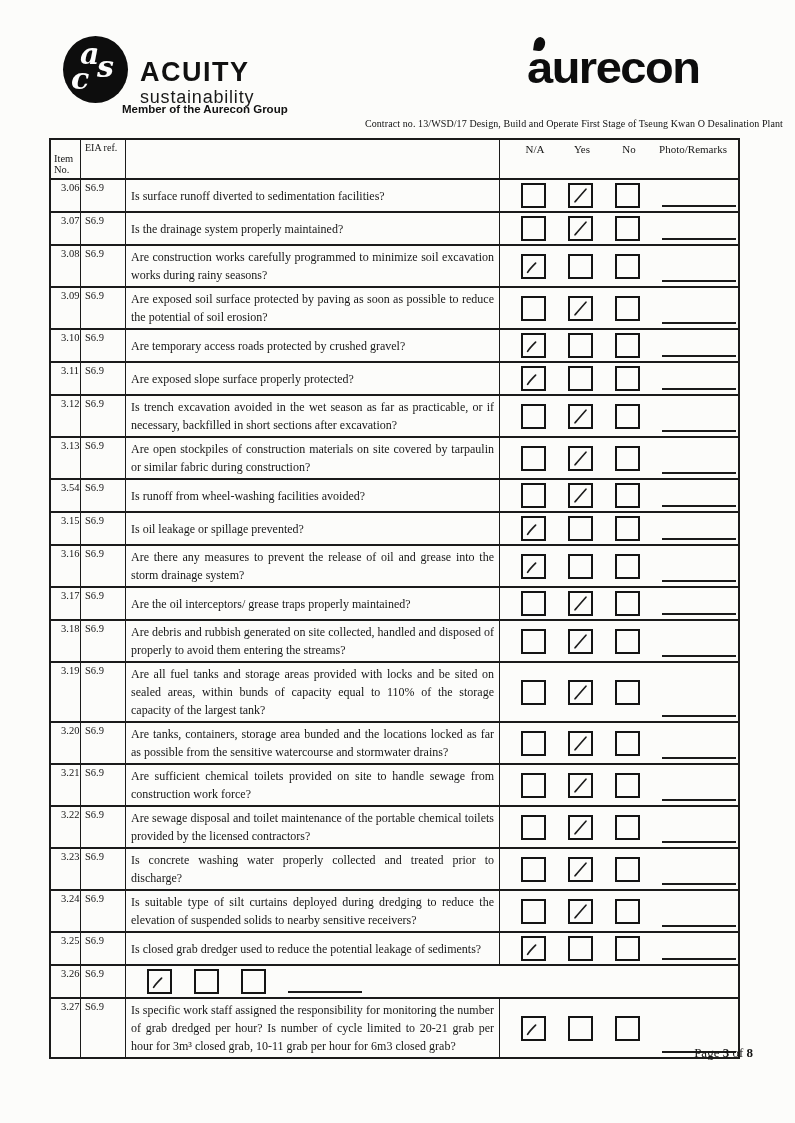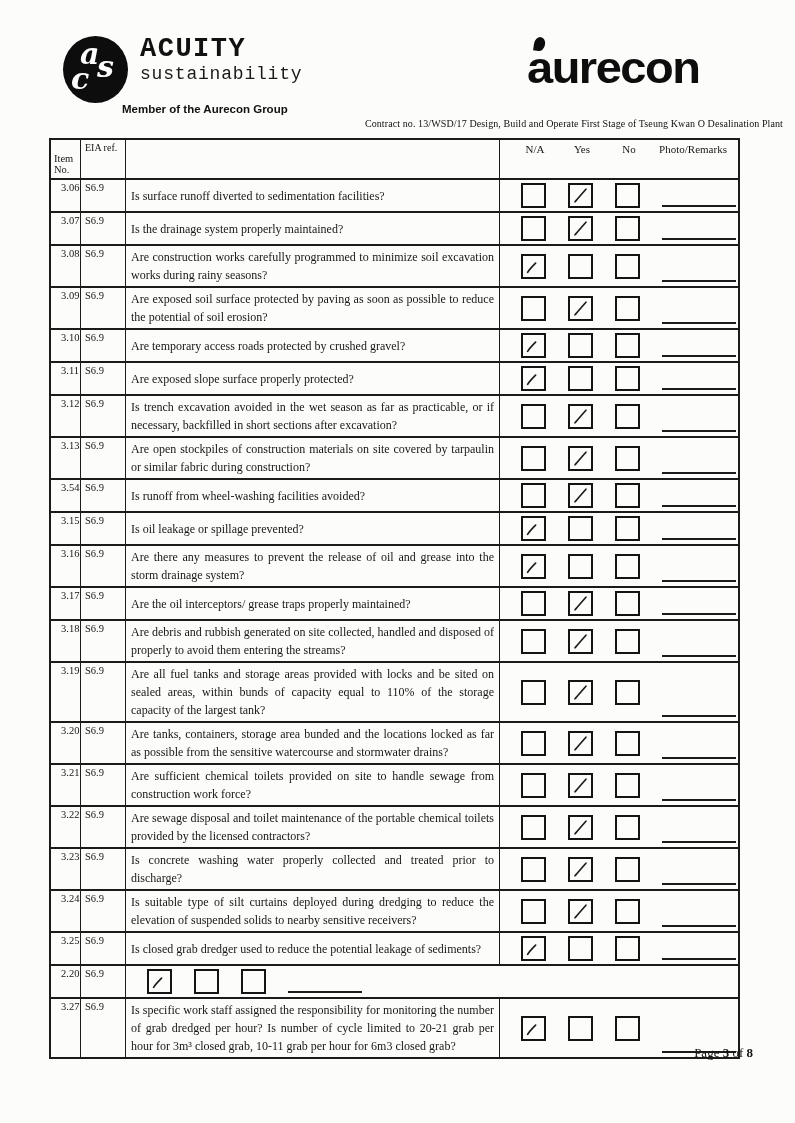--- a/index.html
+++ b/index.html
@@ -14,21 +14,21 @@
   
   .acs-logo {
     position:absolute; left:63px; top:36px; width:65px; height:67px;
     background:#0d0d0d; border-radius:50%;
   }
   .acs-letter { position:absolute; color:#fdfdfd; font-family:"DejaVu Serif", serif; font-style:italic; font-weight:bold; line-height:1; }
   .acs-a { font-size:30px; left:17px; top:3px; }
   .acs-c { font-size:30px; left:8px;  top:28px; }
   .acs-s { font-size:30px; left:34px; top:16px; }
 
-  .acuity-block { position:absolute; left:140px; top:36px; text-align:left; font-family:Liberation Mono, monospace; }
+  .acuity-block { position:absolute; left:140px; top:59px; text-align:left; font-family:Liberation Sans, sans-serif; }
   .acuity-name { font-size:27px; font-weight:bold; letter-spacing:1.5px; color:#111; line-height:1; }
   .acuity-sub  { font-size:18px; color:#1a1a1a; letter-spacing:0.8px; text-align:right; margin-top:2px; line-height:1; }
   .member-line { position:absolute; left:92px; top:103px; font-family:"Liberation Sans", sans-serif; font-size:11.5px; font-weight:bold; color:#111;padding-left:30px; }
 
   .aurecon-logo { position:absolute; left:527px; top:44px; font-family:"Liberation Sans", sans-serif; }
   .aurecon-text { font-size:47px; font-weight:bold; letter-spacing:-1.5px; color:#0d0d0d; line-height:1; transform:scaleY(0.95); }
   .aurecon-accent {
     position:absolute; left:7px; top:-7px; width:11px; height:14px;
     background:#0d0d0d; border-radius:55% 45% 50% 0; transform:rotate(8deg);
   }
@@ -476,21 +476,21 @@
                 <path d="M5.5 19.5 C 7.5 16, 10.5 13, 15 8.5"></path>
               </svg>
             </span>
         <span class="checkbox"></span>
         <span class="checkbox"></span>
         <span class="remarks-line"></span>
       </div>
     </div>
 
     <div class="t-row">
-      <div class="cell-item">2.20</div>
+      <div class="cell-item">3.26</div>
       <div class="cell-eia">S6.9</div>
       <div class="cell-ans">
         <span class="checkbox checked">
               <svg viewBox="0 0 25 25">
                 <path d="M5.5 19.5 C 7.5 16, 10.5 13, 15 8.5"></path>
               </svg>
             </span>
         <span class="checkbox"></span>
         <span class="checkbox"></span>
         <span class="remarks-line"></span>

